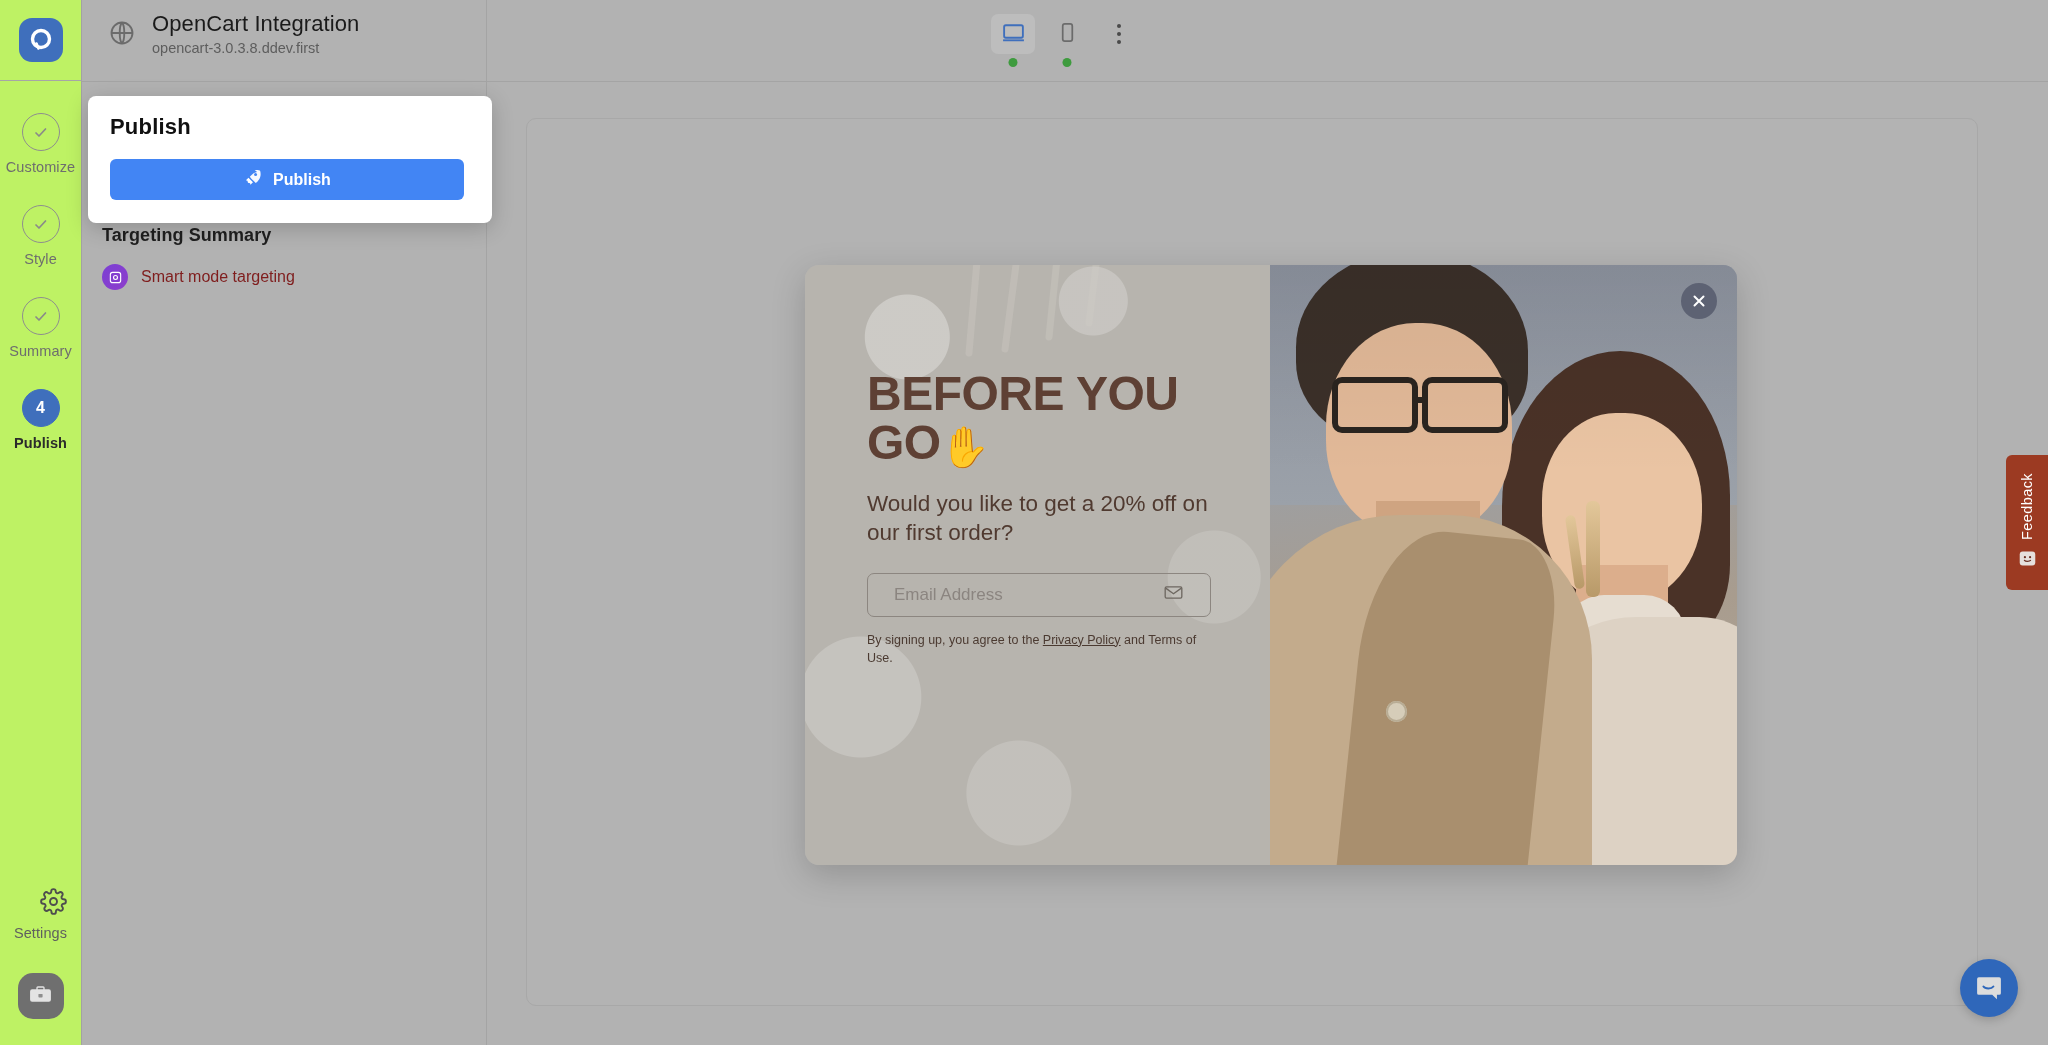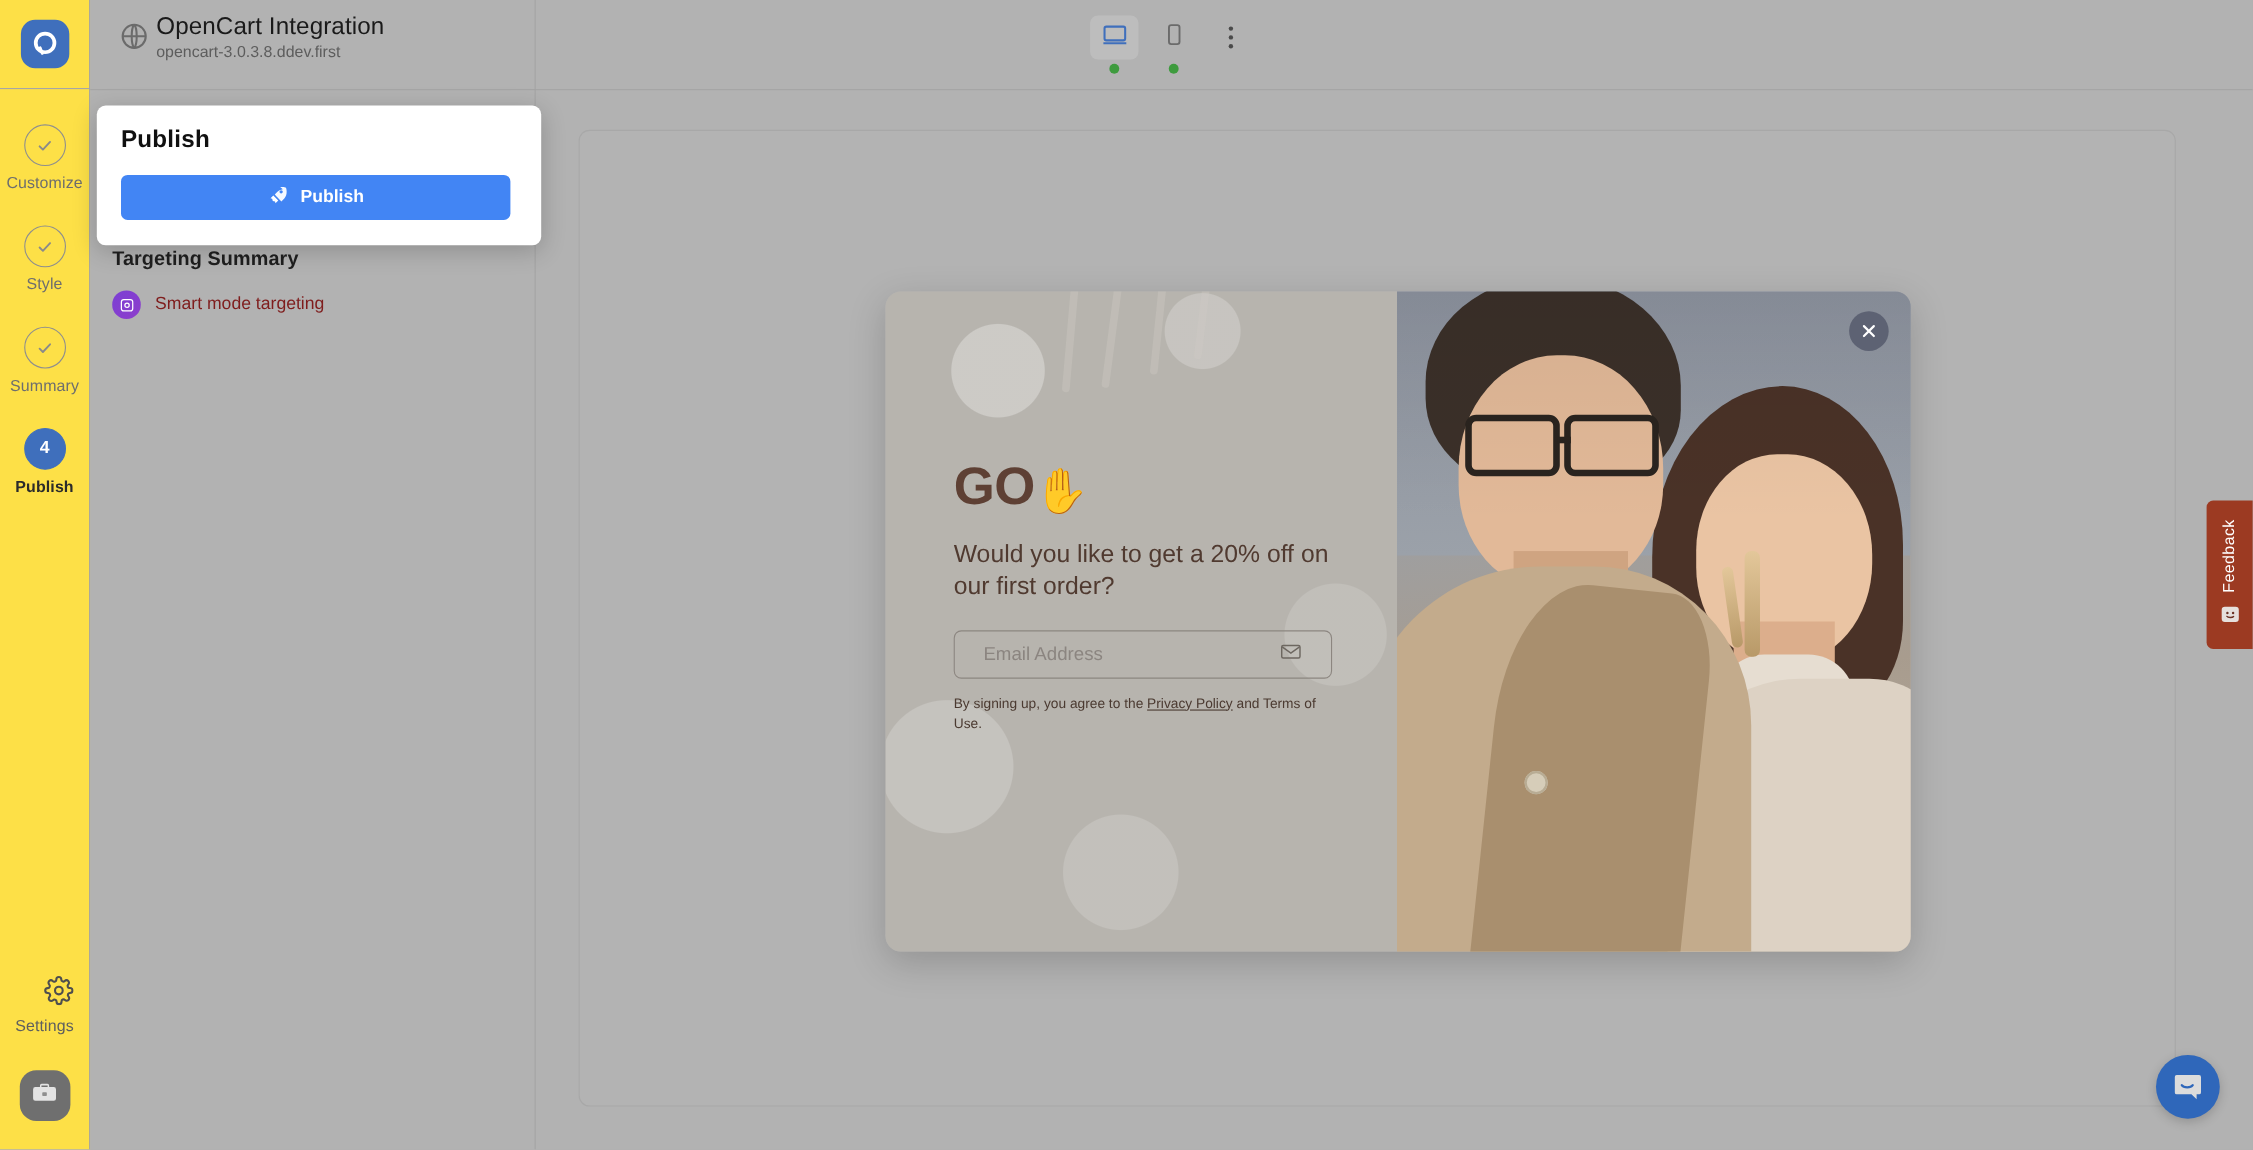--- a/index.html
+++ b/index.html
@@ -13,21 +13,21 @@
     position: relative;
     width: 2048px; height: 1045px;
     background: #b2b2b2;
   }
   
 
   
   .rail {
     position: absolute; left: 0; top: 0;
     width: 82px; height: 1045px;
-    background: #fde047;
+    background: #bef264;
     border-right: 1px solid #a2a2a2;
     display: flex; flex-direction: column; align-items: center;
   }
   .rail-logo {
     margin-top: 18px; width: 44px; height: 44px;
     border-radius: 13px;
     background: #3f6fbc;
     display: flex; align-items: center; justify-content: center;
   }
   .rail-logo svg { display:block; }
@@ -115,21 +115,21 @@
     cursor: pointer; font-family: "Liberation Sans", sans-serif;
   }
 
   
   .topbar {
     position: absolute; left: 82px; top: 0; right: 0; height: 82px;
     border-bottom: 1px solid #a4a4a4;
   }
   .site-info {
     position: absolute; left: 26px; top: 10px;
-    display: flex; align-items: center; gap: 6px;
+    display: flex; align-items: center; gap: 16px;
   }
   .globe { width: 28px; height: 28px; flex: 0 0 auto; }
   .site-name { font-size: 22px; color: #1a1a1a; line-height: 1.25; letter-spacing:.1px;}
   .site-url { font-size: 14.5px; color: #5d5d5d; margin-top: 2px; }
   .device-tools {
     position: absolute; left: 50%; transform: translateX(-50%);
     top: 14px;
     display: flex; align-items: flex-start; gap: 10px;
   }
   .device-btn {
@@ -451,21 +451,21 @@
       <svg class="streaks" width="190" height="110" viewBox="0 0 190 110">
         <g stroke="#cfcbc4" stroke-width="7" stroke-linecap="round" opacity=".75">
           <path d="M12 4 L4 96"></path>
             <path d="M52 0 L40 92"></path>
             <path d="M92 2 L84 80"></path>
             <path d="M132 0 L124 66"></path>
         </g>
       </svg>
 
       <div class="modal-head">
-        <br>
+        <span>BEFORE YOU</span><br>
         <span>GO</span><span class="hand">✋</span>
       </div>
 
       <div class="modal-sub">Would you like to get a 20% off on our first order?</div>
 
       <div class="email-wrap">
         <input type="text" placeholder="Email Address" style="">
         <span>
           <svg width="21" height="21" viewBox="0 0 24 24" fill="none" stroke="#6d6760" stroke-width="1.5">
             <rect x="2.5" y="5.5" width="19" height="13" rx="1.6"></rect>

